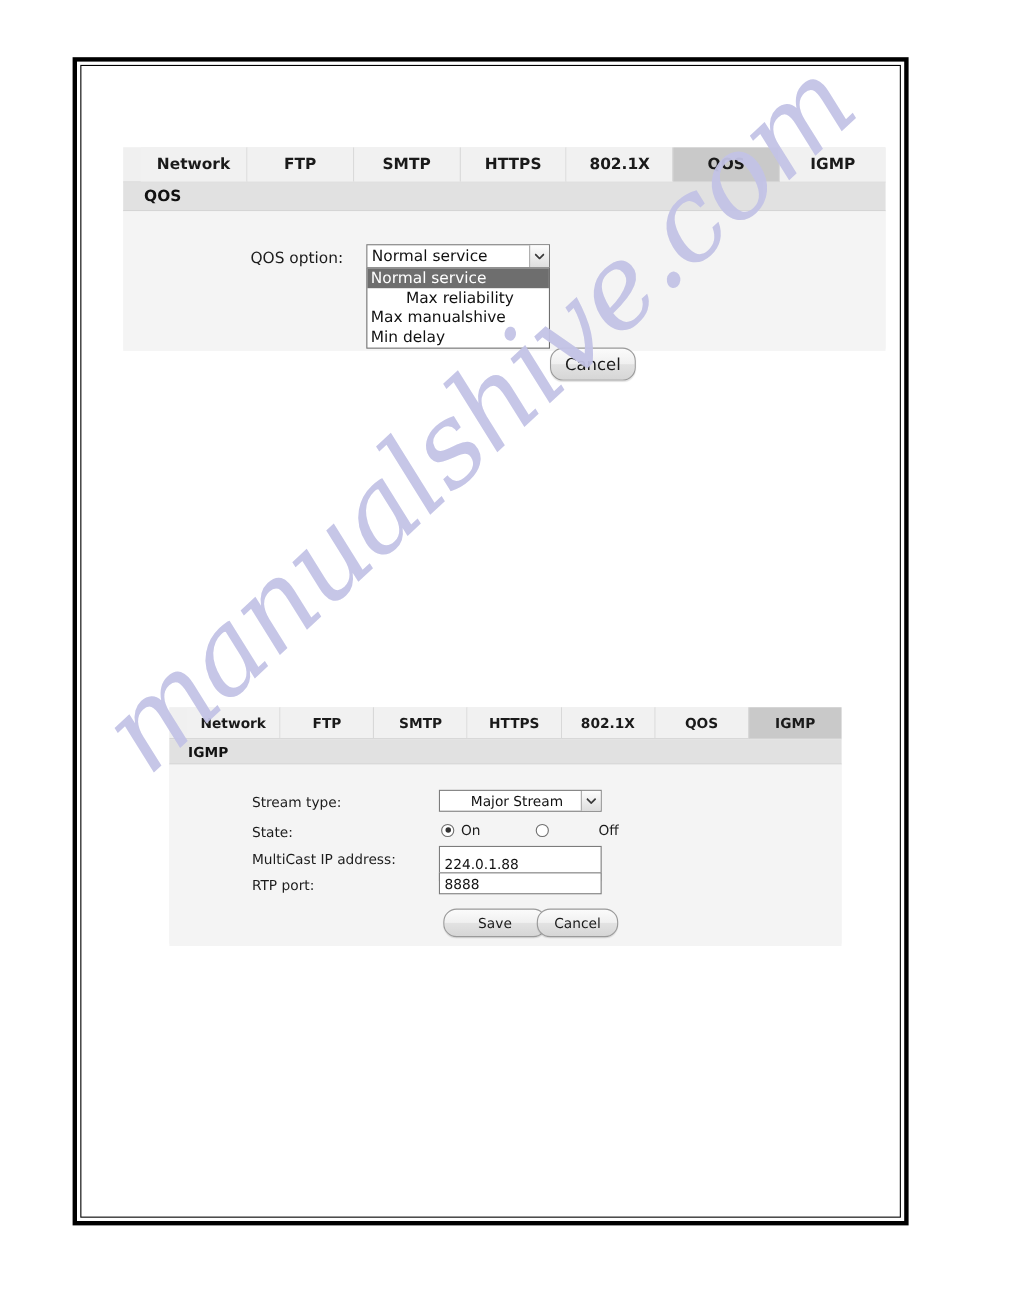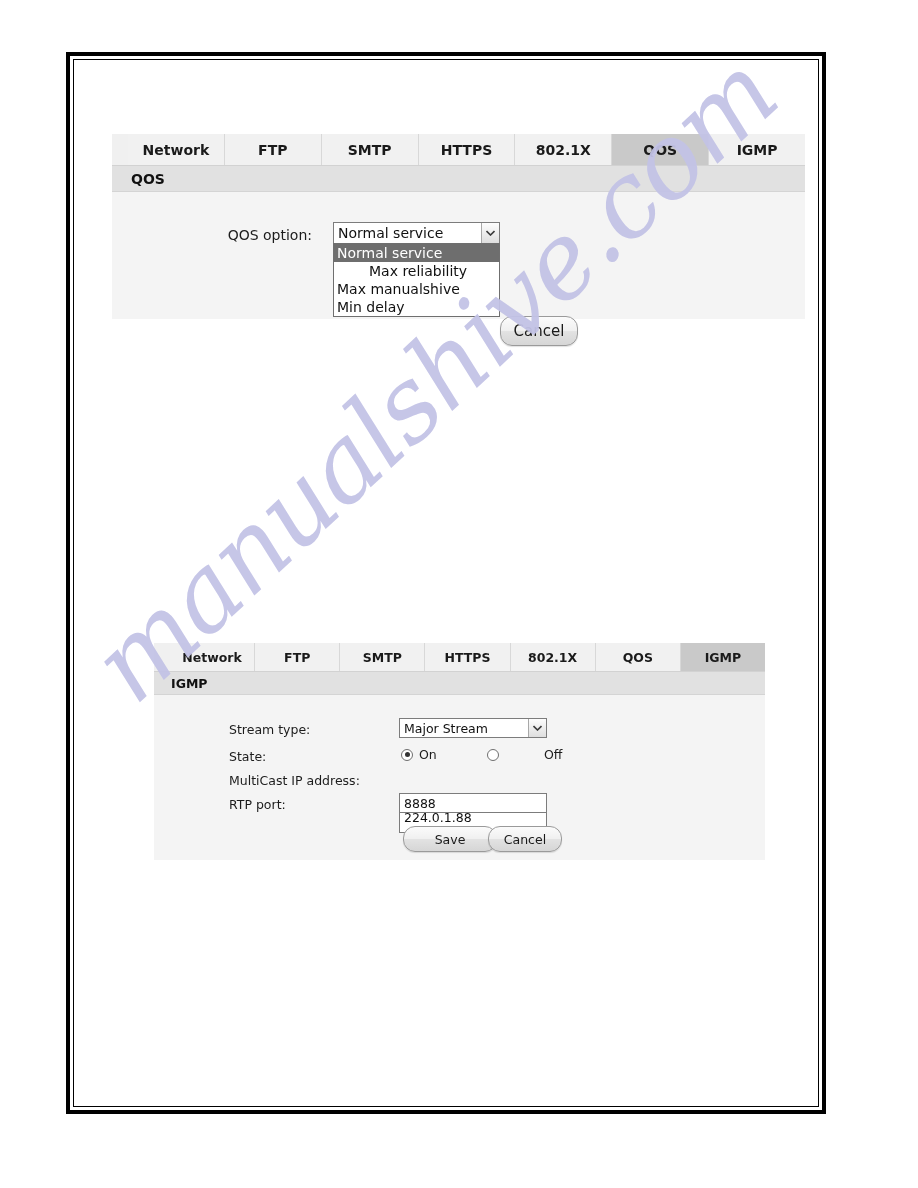--- a/index.html
+++ b/index.html
@@ -307,21 +307,21 @@
 
   <div class="section-head" style="height:22px; padding-left:17px; font-size:12.5px;">
     <span>IGMP</span>
   </div>
 
   <div class="panel-body" style="height:165px;">
 
     <div class="form-label" style="position:absolute; left:75px; top:27px; font-size:12.5px;">
       <span>Stream type:</span>
     </div>
-    <div class="select-box" style="position:absolute; left:245px; top:23px; width:148px; height:20px; font-size:12.5px;">
+    <div class="select-box" style="position:absolute; left:245px; top:23px; width:148px; height:20px; font-size:12.5px;padding-left:24px;">
       <span class="sel-value">Major Stream</span>
       <span class="select-arrow">
         <svg width="9" height="6" viewBox="0 0 9 6">
             <path d="M0.5 1 L4.5 5 L8.5 1" fill="none" stroke="#3a3a3a" stroke-width="1.6"></path>
           </svg>
       </span>
     </div>
 
     <div class="form-label" style="position:absolute; left:75px; top:54px; font-size:12.5px;">
       <span>State:</span>
@@ -331,21 +331,21 @@
       <span class="radio-label">On</span>
     </div>
     <div class="radio-wrap" style="left:333px; top:52px; font-size:12.5px;gap:39px;">
       <span class="radio"></span>
       <span class="radio-label">Off</span>
     </div>
 
     <div class="form-label" style="position:absolute; left:75px; top:78px; font-size:12.5px;">
       <span>MultiCast IP address:</span>
     </div>
-    <div class="text-input" style="position:absolute; left:245px; top:74px; width:148px; height:32px; font-size:12.5px;margin-top:32px;">
+    <div class="text-input" style="position:absolute; left:245px; top:74px; width:148px; height:32px; font-size:12.5px;">
       <span>224.0.1.88</span>
     </div>
 
     <div class="form-label" style="position:absolute; left:75px; top:102px; font-size:12.5px;">
       <span>RTP port:</span>
     </div>
     <div class="text-input" style="position:absolute; left:245px; top:98px; width:148px; height:20px; font-size:12.5px;">
       <span>8888</span>
     </div>
 

